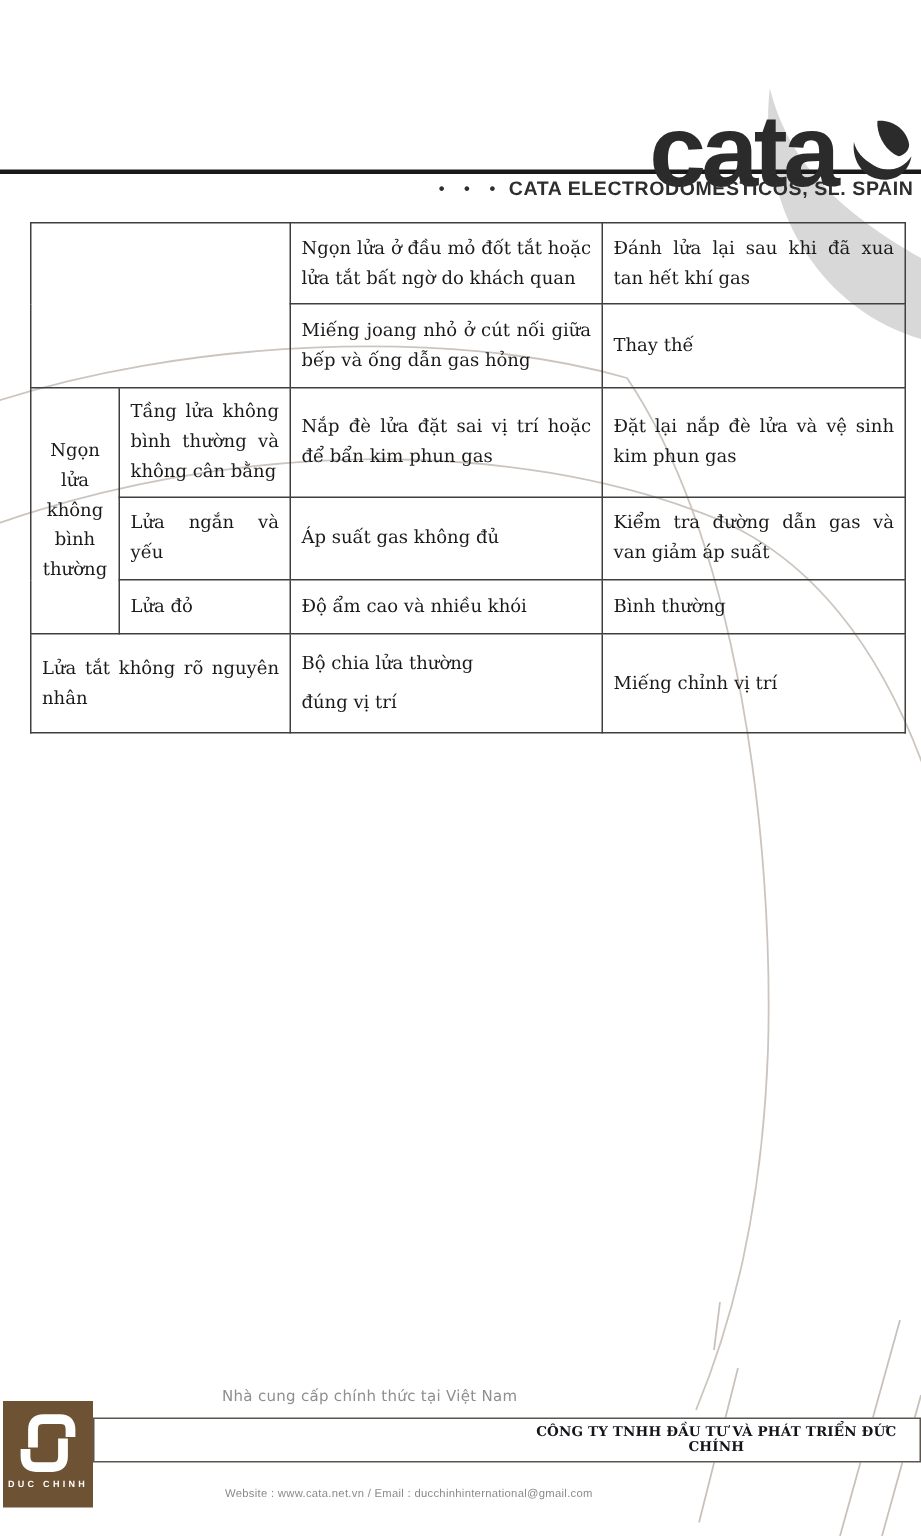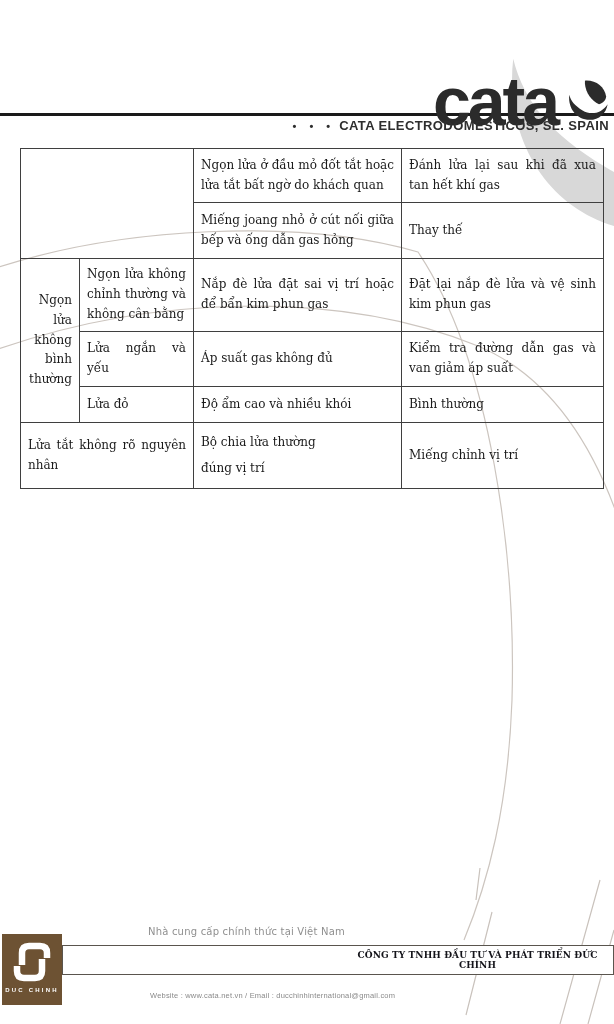--- a/index.html
+++ b/index.html
@@ -111,22 +111,22 @@
       <tr style="height:54px">
         <td colspan="2" rowspan="2"></td>
         <td>Ngọn lửa ở đầu mỏ đốt tắt hoặc lửa tắt bất ngờ do khách quan</td>
         <td>Đánh lửa lại sau khi đã xua tan hết khí gas</td>
       </tr>
       <tr style="height:56px">
         <td>Miếng joang nhỏ ở cút nối giữa bếp và ống dẫn gas hỏng</td>
         <td>Thay thế</td>
       </tr>
       <tr style="height:73px">
-        <td rowspan="3" style="text-align:right">Ngọn lửa không bình thường</td>
-        <td>Ngọn lửa không chỉnh thường và không cân bằng</td>
+        <td rowspan="3" style="text-align:center">Ngọn lửa không bình thường</td>
+        <td>Tầng lửa không bình thường và không cân bằng</td>
         <td>Nắp đè lửa đặt sai vị trí hoặc để bẩn kim phun gas</td>
         <td>Đặt lại nắp đè lửa và vệ sinh kim phun gas</td>
       </tr>
       <tr style="height:55px">
         <td>Lửa ngắn và yếu</td>
         <td>Áp suất gas không đủ</td>
         <td>Kiểm tra đường dẫn gas và van giảm áp suất</td>
       </tr>
       <tr style="height:36px">
         <td>Lửa đỏ</td>

